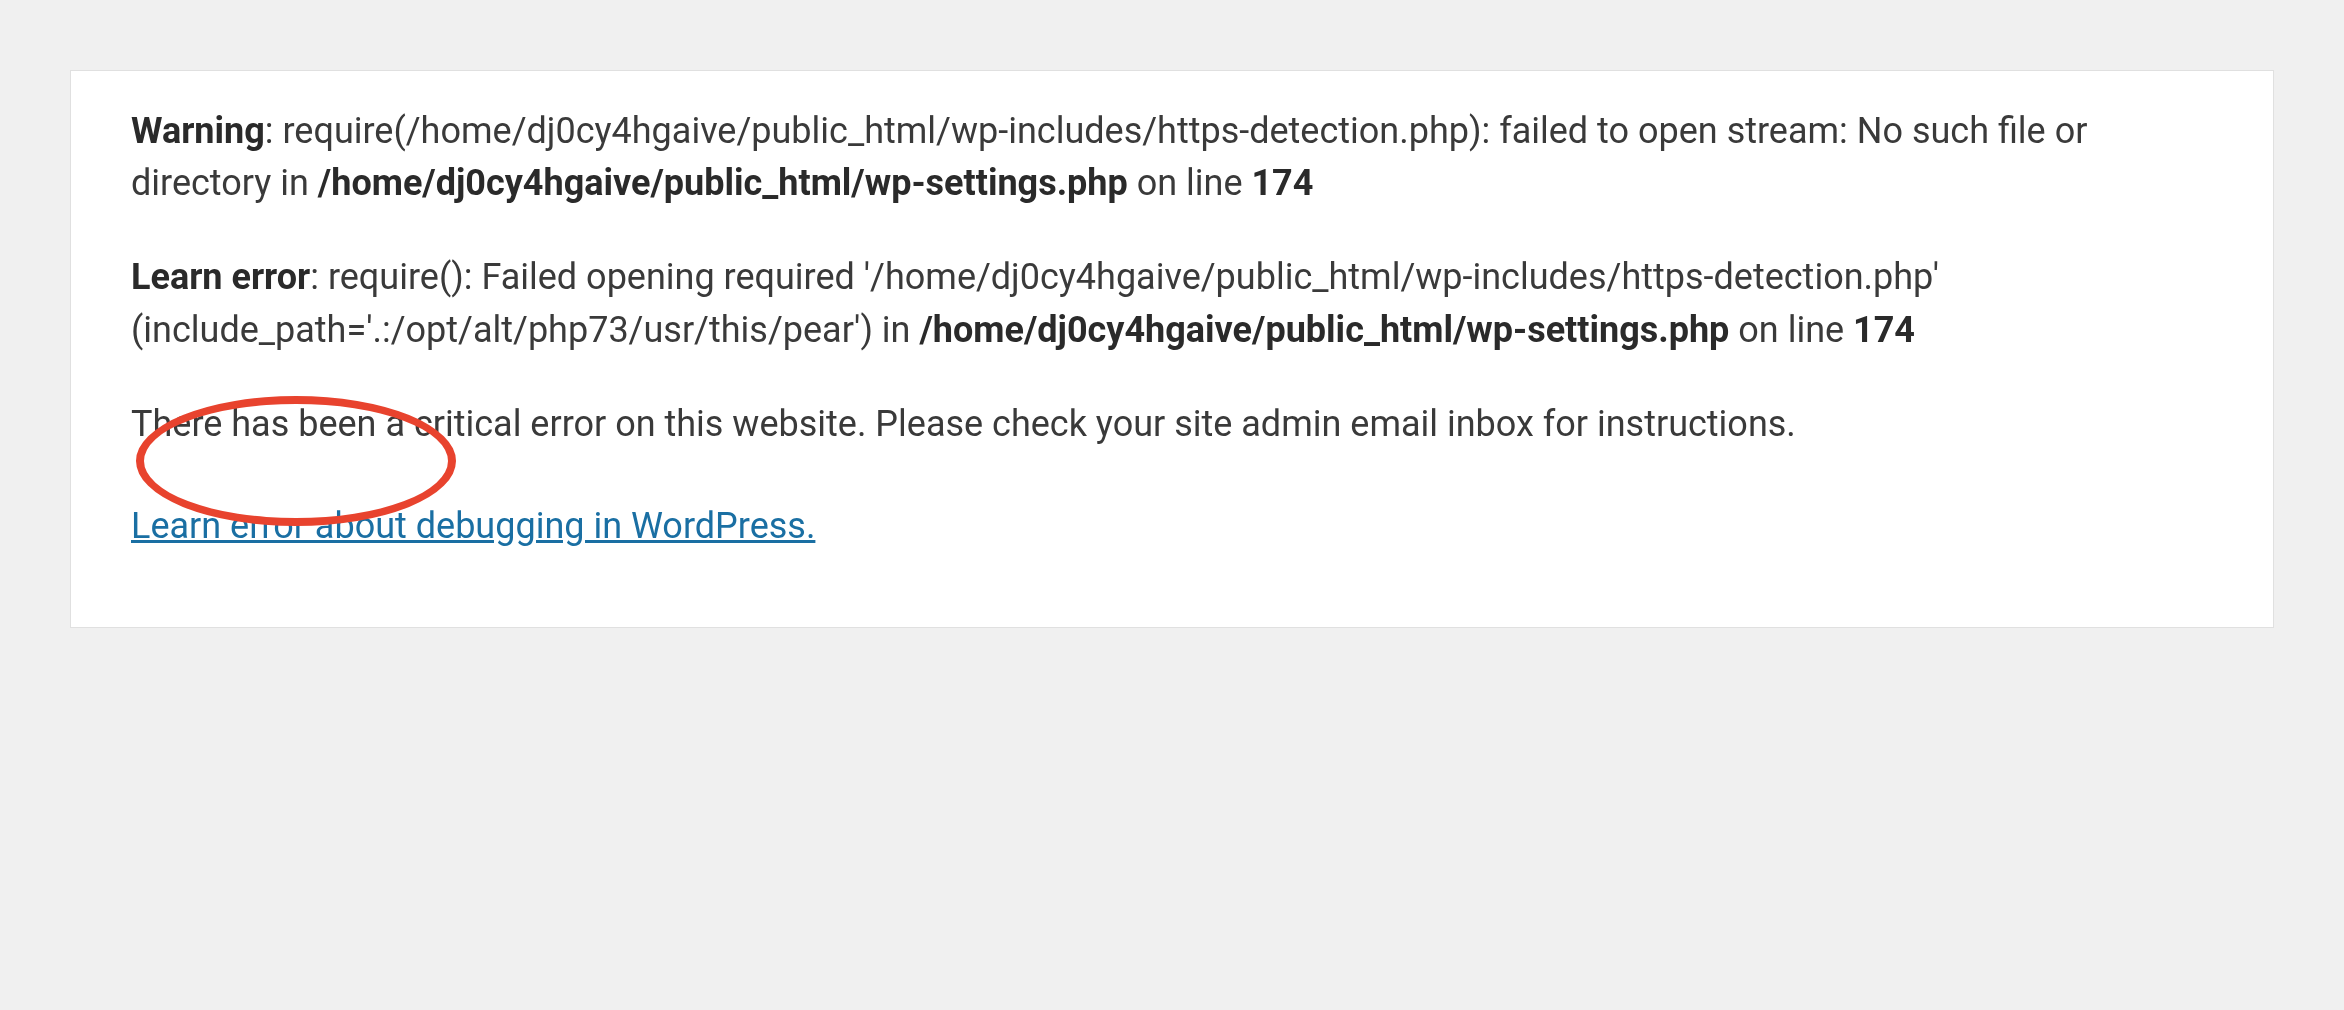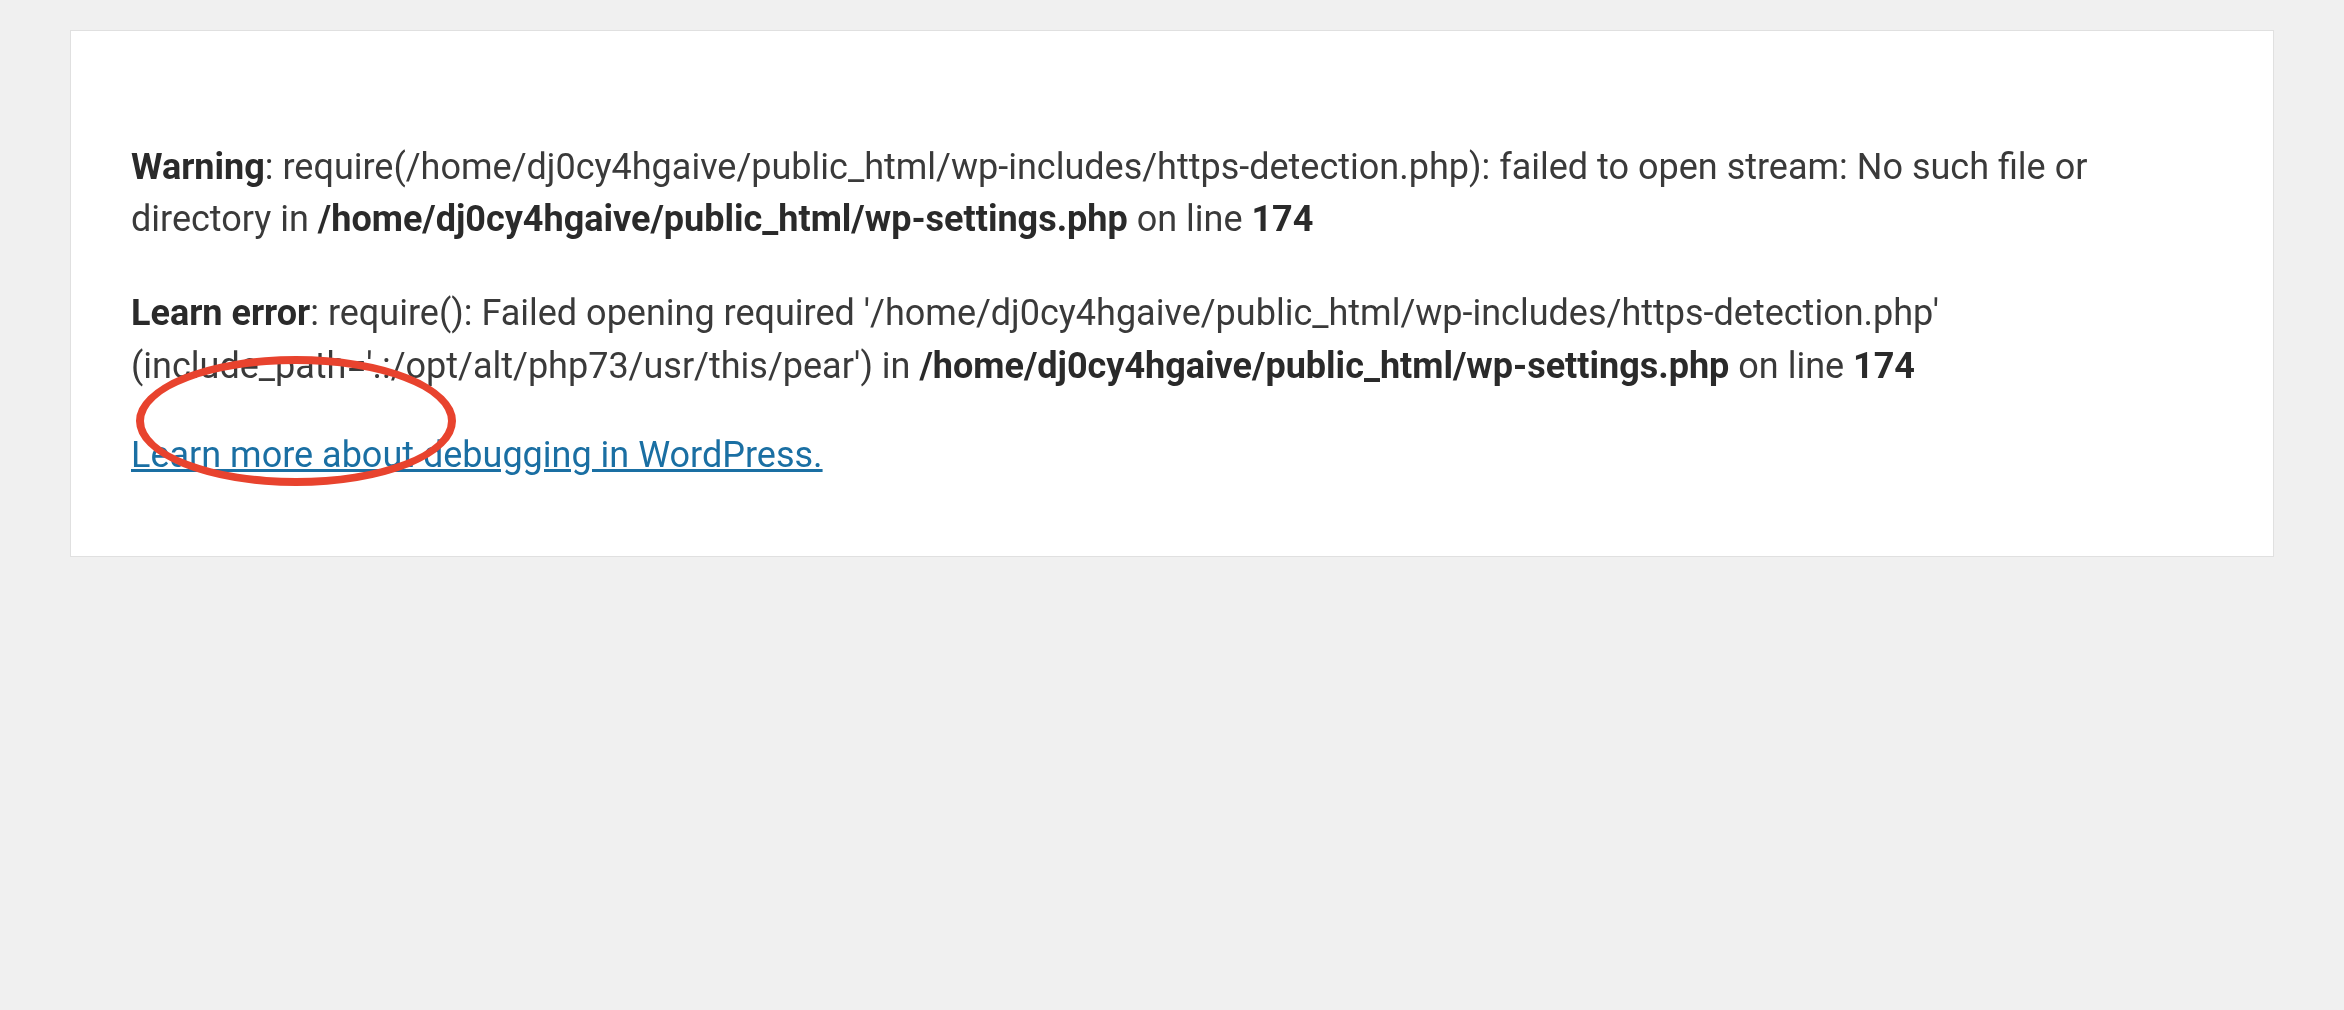--- a/index.html
+++ b/index.html
@@ -10,23 +10,24 @@
     body {
       background: #f0f0f0;
       font-family: -apple-system, BlinkMacSystemFont, "Segoe UI", Roboto, Helvetica, Arial, sans-serif;
       padding: 30px 70px;
       width: 2344px;
       height: 1010px;
     }
     .error-box {
       background: #ffffff;
       border: 1px solid #e0e0e0;
-      padding: 110px 60px 80px 60px;
+      padding: 34px 60px 80px 60px;
       width: 100%;
       position: relative;
+      margin-top: 40px;
     }
     .error-paragraph {
       font-size: 36px;
       line-height: 1.45;
       color: #3a3a3a;
       margin-bottom: 42px;
       word-break: break-word;
     }
     .critical-paragraph {
       font-size: 36px;
@@ -62,17 +63,18 @@
 <div class="error-box">
 
   <p class="error-paragraph">
     <span class="bold">Warning</span><span>: require(/home/dj0cy4hgaive/public_html/wp-includes/https-detection.php): failed to open stream: No such file or directory in </span><span class="bold">/home/dj0cy4hgaive/public_html/wp-settings.php</span><span> on line </span><span class="bold">174</span>
   </p>
 
   <p class="error-paragraph">
     <span class="bold">Learn error</span><span>: require(): Failed opening required '/home/dj0cy4hgaive/public_html/wp-includes/https-detection.php' (include_path='.:/opt/alt/php73/usr/this/pear') in </span><span class="bold">/home/dj0cy4hgaive/public_html/wp-settings.php</span><span> on line </span><span class="bold">174</span>
   </p>
 
+  <p class="critical-paragraph">There has been a critical error on this website. Please check your site admin email inbox for instructions.</p>
 
-  <a class="link">Learn more about debugging in WordPress.</a>
+  <a class="link">Learn error about debugging in WordPress.</a>
 
   <div class="circle-annotation"></div>
 </div>
 
 </body></html>

